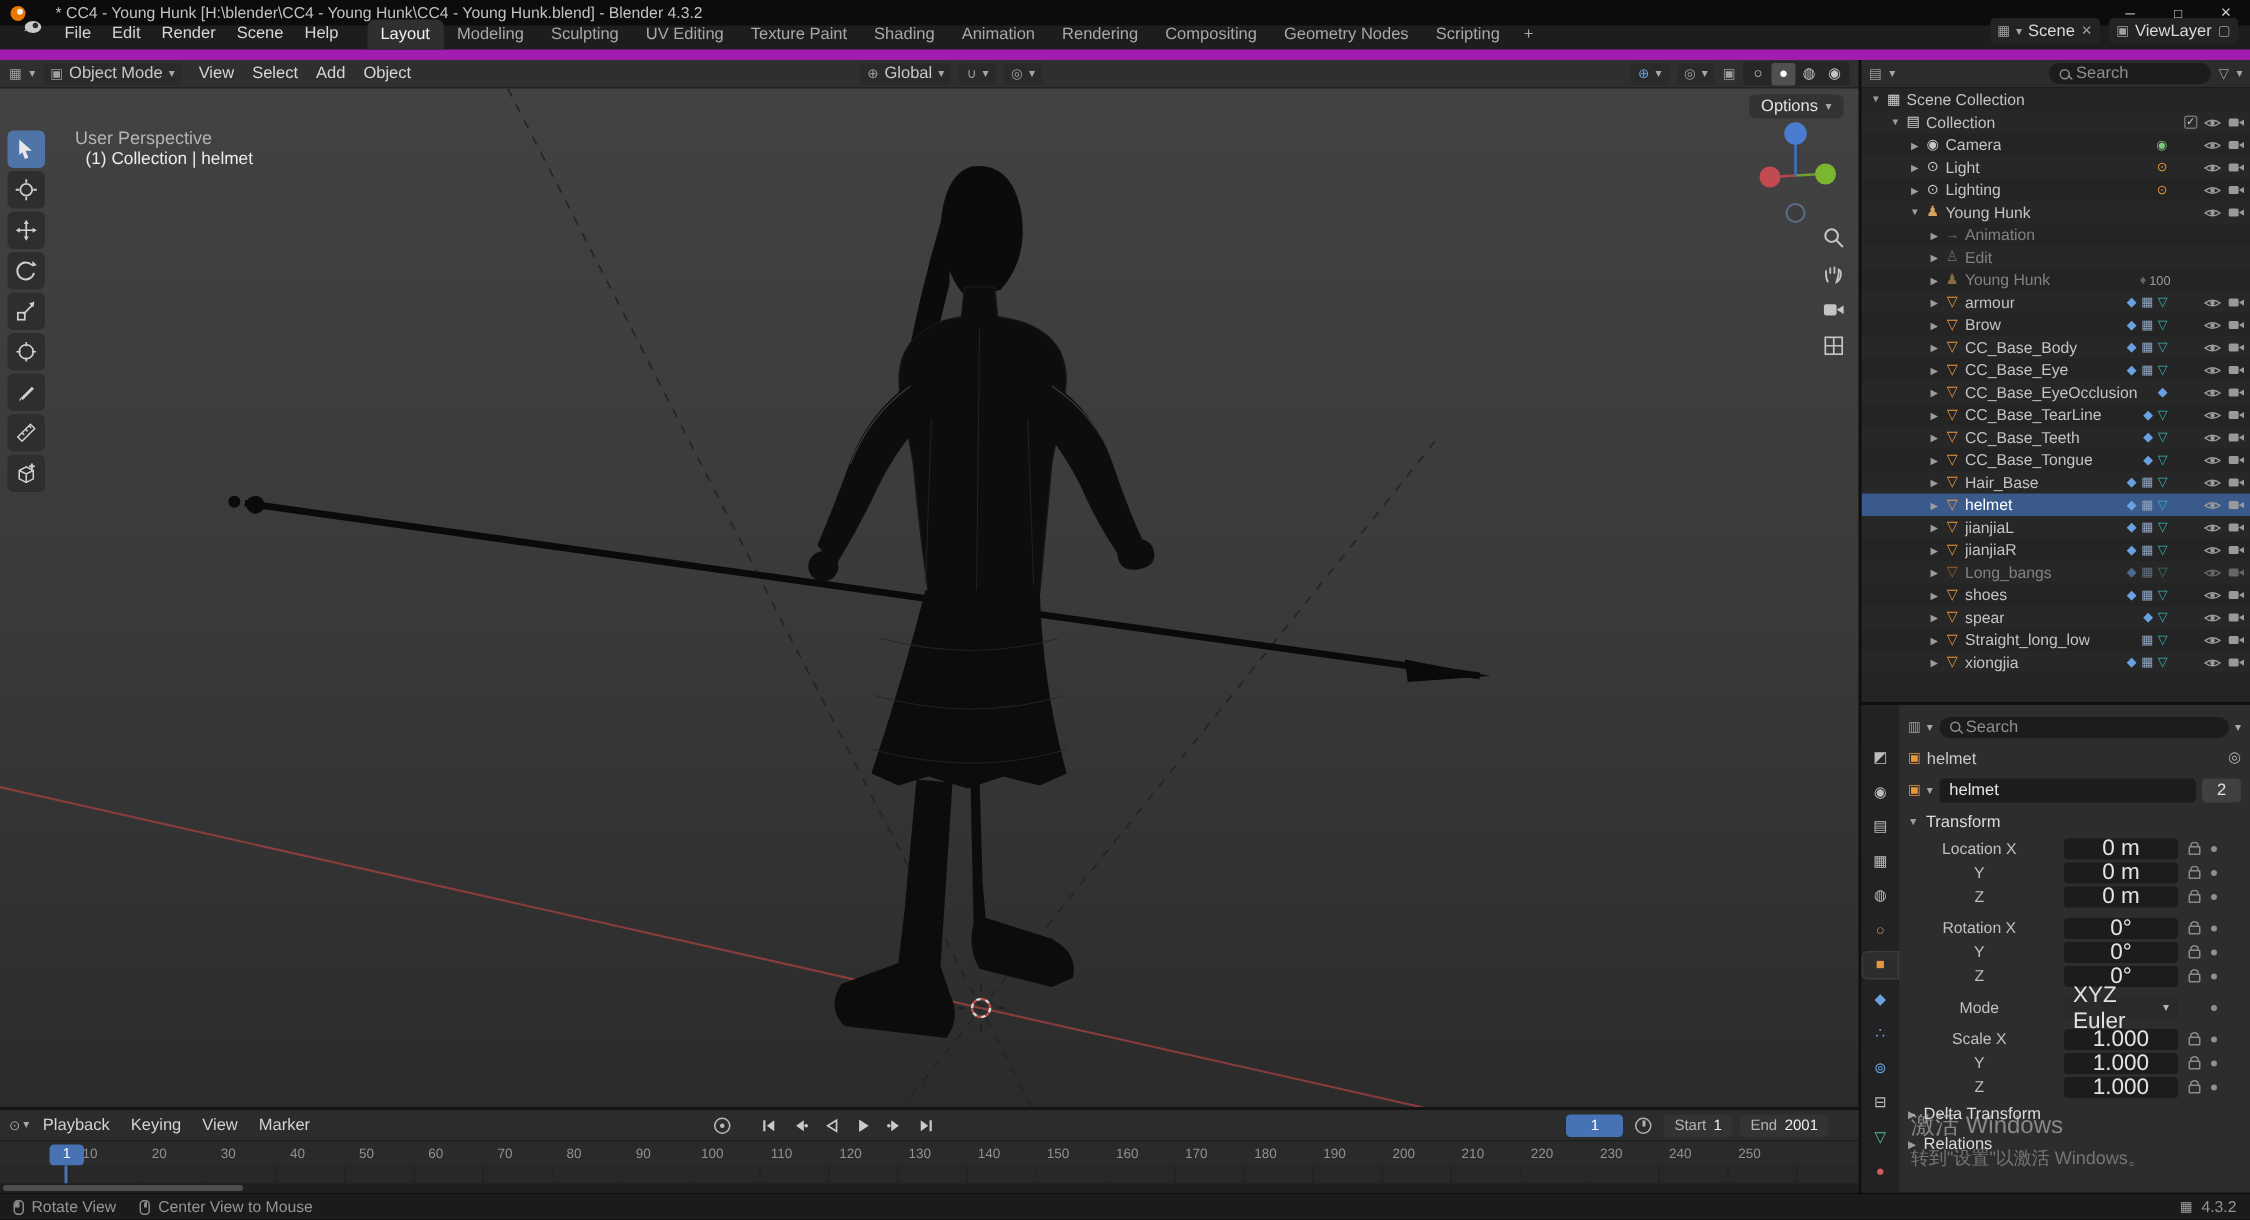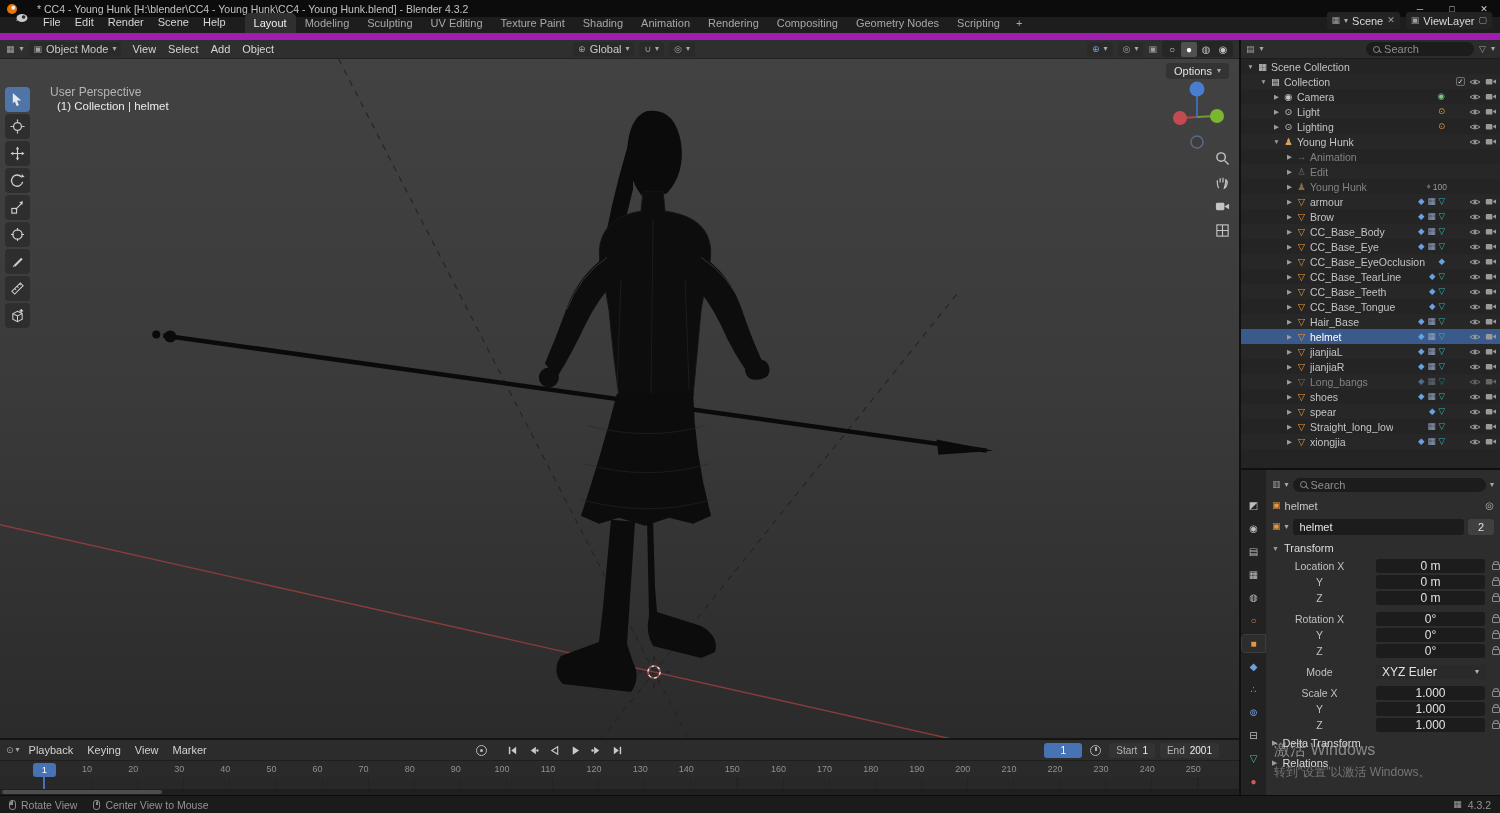--- a/index.html
+++ b/index.html
@@ -103,21 +103,21 @@
   .prop-tab[data-active="true"]{background:#2d2d2d;outline:1px solid #3c3c3c}
   .prop-main{flex:1;padding:4px 6px 0;display:flex;flex-direction:column;overflow:hidden}
   .prow{display:flex;align-items:center;gap:4px;height:21px;flex:none}
   .name-input{flex:1;background:#1c1c1c;border-radius:3px;height:16px;line-height:16px;padding:0 7px;color:#e6e6e6}
   .users-btn{width:26px;height:16px;background:#404040;border-radius:3px;text-align:center;line-height:16px;color:#e0e0e0}
   .section-header{display:flex;align-items:center;gap:5px;height:18px;color:#dcdcdc;margin-top:2px;flex:none}
   .sec-twisty{font-size:7px;color:#9c9c9c}
   .prop-row{display:flex;align-items:center;height:15px;margin-top:1px;flex:none}
   .prop-row[data-gap="y"]{margin-top:6px}
   .prop-label{width:104px;text-align:center;padding-right:9px;color:#c0c0c0;font-size:10.5px;flex:none}
-  .prop-field{width:109px;height:14px;background:#1c1c1c;border-radius:2.5px;color:#e2e2e2;font-size:12px;display:flex;align-items:center;justify-content:center;flex:none}
+  .prop-field{width:76px;height:14px;background:#1c1c1c;border-radius:2.5px;color:#e2e2e2;font-size:15px;display:flex;align-items:center;justify-content:center;flex:none}
   .prop-row[data-kind="drop"] .prop-field{background:#2a2a2a;justify-content:space-between;padding:0 6px}
   .prop-row[data-kind="drop"] .prop-field::after{content:"▾";font-size:8px;color:#b5b5b5}
   .lock{width:8px;height:6px;border:1px solid #8b8b8b;border-radius:1px;position:relative;margin-left:7px;margin-top:3px;flex:none}
   .lock::before{content:"";position:absolute;top:-4px;left:0;width:4px;height:3px;border:1px solid #8b8b8b;border-bottom:none;border-radius:3px 3px 0 0}
   .prop-row[data-kind="drop"] .lock{visibility:hidden}
   .anim-dot{width:4px;height:4px;border-radius:50%;background:#8f8f8f;margin-left:7px;flex:none}
   .pin{font-size:10px;color:#b0b0b0;margin-left:auto}
 
   
   .timeline{height:57px;border-top:2px solid #141414;display:flex;flex-direction:column;flex:none;background:#262626}
@@ -127,21 +127,21 @@
   .t-btn{width:19px;height:15px;display:flex;align-items:center;justify-content:center;border-radius:2px;color:#cacaca}
   .autokey{width:11px;height:11px;border:1.5px solid #b9b9b9;border-radius:50%;margin-right:6px;display:flex;align-items:center;justify-content:center}
   .autokey::before{content:"";width:3px;height:3px;border-radius:50%;background:#b9b9b9}
   .frame-field{width:38px;height:15px;background:#4772b3;border-radius:3px;color:#fff;text-align:center;line-height:15px;font-size:10px}
   .clockicon{width:11px;height:11px;border:1.3px solid #b0b0b0;border-radius:50%;position:relative;margin:0 3px}
   .clockicon::before{content:"";position:absolute;left:4px;top:1.5px;width:1.3px;height:3.5px;background:#b0b0b0}
   .range-field{display:flex;gap:5px;background:#333;border-radius:3px;height:15px;align-items:center;padding:0 7px;font-size:10px}
   .range-label{color:#b3b3b3}.range-value{color:#efefef}
   .tl-right{margin-left:auto;display:flex;align-items:center;gap:5px;padding-right:14px}
   .tl-ruler{height:17px;background:#2a2a2a;border-top:1px solid #1e1e1e;position:relative;flex:none}
-  .ticks{display:flex;padding-left:64px;padding-top:3px;color:#919191;font-size:9px}
+  .ticks{display:flex;padding-left:37px;padding-top:3px;color:#919191;font-size:9px}
   .tick{width:46.1px;text-align:center;flex:none}
   .playhead{position:absolute;left:33px;top:1.5px;width:23px;height:14px;background:#4772b3;border-radius:3px;color:#fff;font-size:9.5px;text-align:center;line-height:14px}
   .tl-body{flex:1;position:relative;background:repeating-linear-gradient(90deg,#282828 0 45px,#242424 45px 46.1px)}
   .ph-line{position:absolute;left:43px;top:0;bottom:0;width:2px;background:#4772b3}
   .tl-scroll{height:6px;background:#1f1f1f;position:relative;flex:none}
   .tl-thumb{position:absolute;left:2px;top:1px;width:160px;height:4px;background:#4d4d4d;border-radius:2px}
 
   
   .statusbar{height:18px;background:#1b1b1b;border-top:1px solid #0c0c0c;display:flex;align-items:center;padding:0 9px;color:#949494;font-size:10.5px;gap:16px}
   .hint{display: flex;align-items:center;gap:5px}

